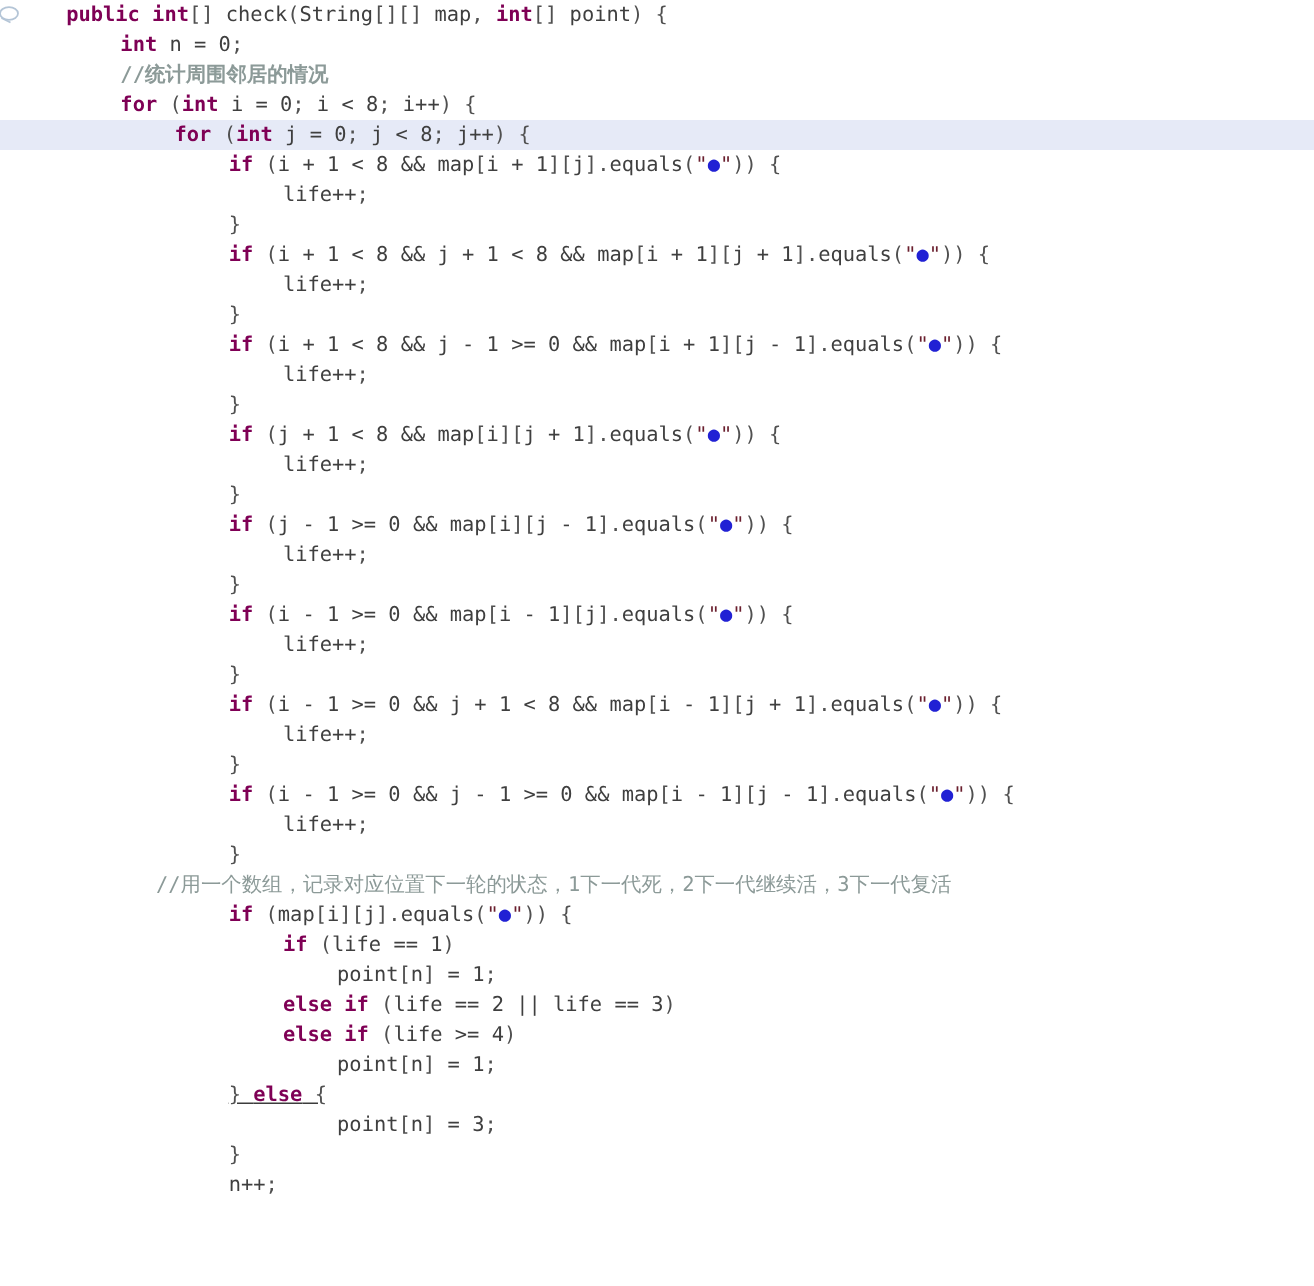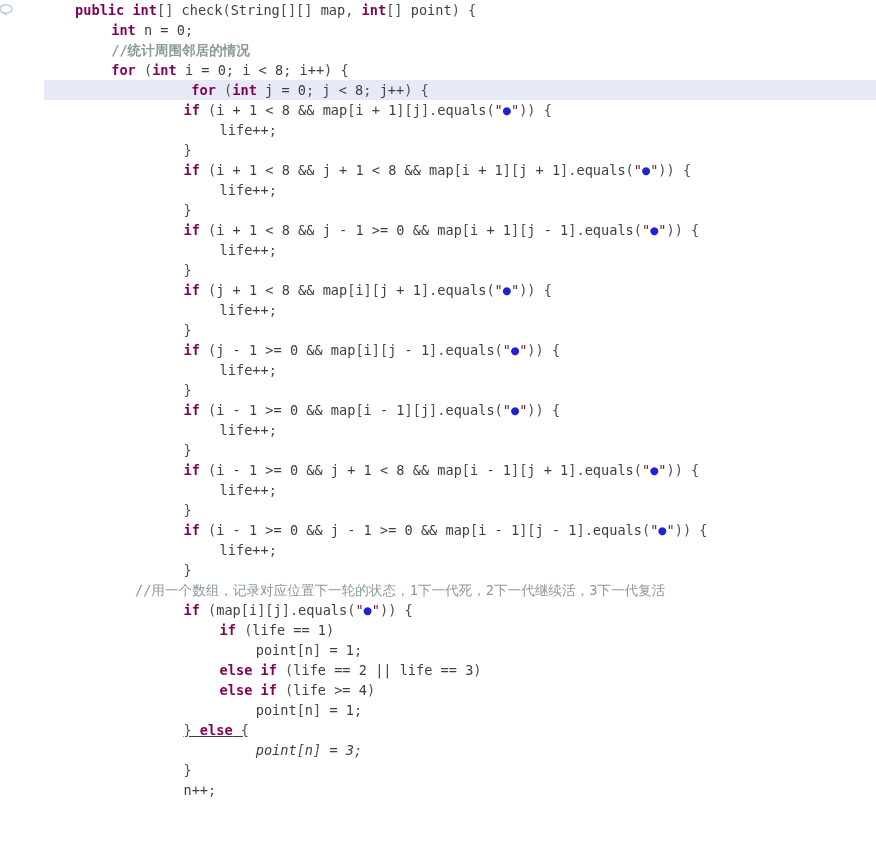--- a/index.html
+++ b/index.html
@@ -42,25 +42,23 @@
   }
 
   .line {
     position: relative;
     height: 20px;
     line-height: 20px;
     font-size: 13.6px;
     white-space: pre;
     letter-spacing: 0px;
     color: #3c3c3c;
-    padding-left: 31px;
   }
   .line.hl {
     background: #e6eaf7;
-    margin-left: 44px;
   }
   .line .txt {
     position: relative;
     display: inline-block;
     padding-left: 8px;
   }
 
   
   .kw   { color: #7f0055; font-weight: bold; }
   .id   { color: #3f3f3f; }
@@ -112,18 +110,18 @@
       <div class="line"><span class="txt" style="margin-left: 180.6px;"><span class="id">life</span><span class="op">++</span><span class="punc">;</span></span></div>
       <div class="line"><span class="txt" style="margin-left: 144.48px;"><span class="punc">}</span></span></div>
       <div class="line"><span class="txt" style="margin-left: 96px;"><span class="cmt">//用一个数组，记录对应位置下一轮的状态，1下一代死，2下一代继续活，3下一代复活</span></span></div>
       <div class="line"><span class="txt" style="margin-left: 144.48px;"><span class="kw">if</span><span class="punc"> (</span><span class="id">map</span><span class="punc">[</span><span class="id">i</span><span class="punc">][</span><span class="id">j</span><span class="punc">].</span><span class="id">equals</span><span class="punc">(</span><span class="str">"</span><span class="dot">●</span><span class="str">"</span><span class="punc">)) {</span></span></div>
       <div class="line"><span class="txt" style="margin-left: 180.6px;"><span class="kw">if</span><span class="punc"> (</span><span class="id">life </span><span class="op">== </span><span class="num">1</span><span class="punc">)</span></span></div>
       <div class="line"><span class="txt" style="margin-left: 216.72px;"><span class="id">point</span><span class="punc">[</span><span class="id">n</span><span class="punc">] </span><span class="op">= </span><span class="num">1</span><span class="punc">;</span></span></div>
       <div class="line"><span class="txt" style="margin-left: 180.6px;"><span class="kw">else if</span><span class="punc"> (</span><span class="id">life </span><span class="op">== </span><span class="num">2 </span><span class="op">|| </span><span class="id">life </span><span class="op">== </span><span class="num">3</span><span class="punc">)</span></span></div>
       <div class="line"><span class="txt" style="margin-left: 180.6px;"><span class="kw">else if</span><span class="punc"> (</span><span class="id">life </span><span class="op">&gt;= </span><span class="num">4</span><span class="punc">)</span></span></div>
       <div class="line"><span class="txt" style="margin-left: 216.72px;"><span class="id">point</span><span class="punc">[</span><span class="id">n</span><span class="punc">] </span><span class="op">= </span><span class="num">1</span><span class="punc">;</span></span></div>
       <div class="line"><span class="txt" style="margin-left: 144.48px; text-decoration: underline;"><span class="punc">} </span><span class="kw">else</span><span class="punc"> {</span></span></div>
-      <div class="line"><span class="txt" style="margin-left: 216.72px; font-style: italic;"><span class="id">point</span><span class="punc">[</span><span class="id">n</span><span class="punc">] </span><span class="op">= </span><span class="num">3</span><span class="punc">;</span></span></div>
+      <div class="line"><span class="txt" style="margin-left: 216.72px;"><span class="id">point</span><span class="punc">[</span><span class="id">n</span><span class="punc">] </span><span class="op">= </span><span class="num">3</span><span class="punc">;</span></span></div>
       <div class="line"><span class="txt" style="margin-left: 144.48px;"><span class="punc">}</span></span></div>
       <div class="line"><span class="txt" style="margin-left: 144.48px;"><span class="id">n</span><span class="op">++</span><span class="punc">;</span></span></div>
     </div>
 
 </div>
 
 </body></html>

